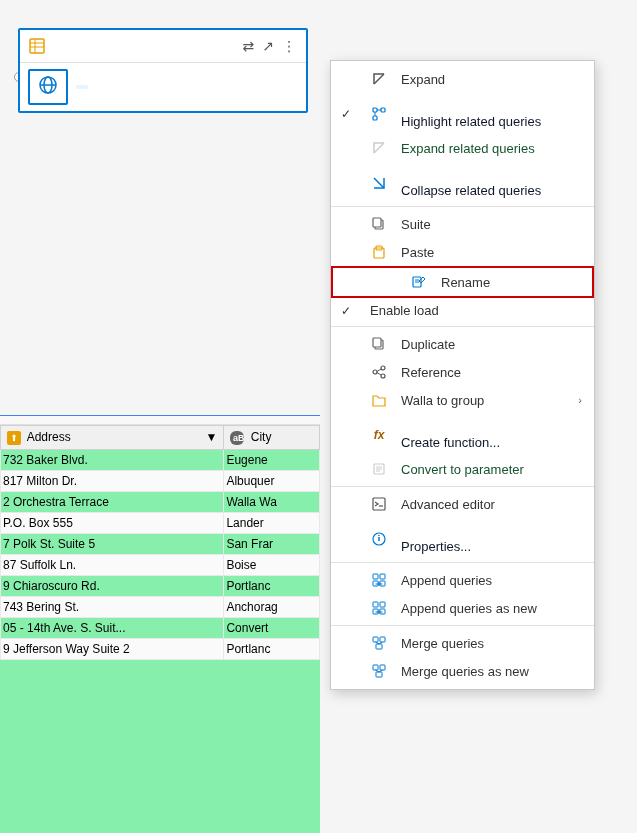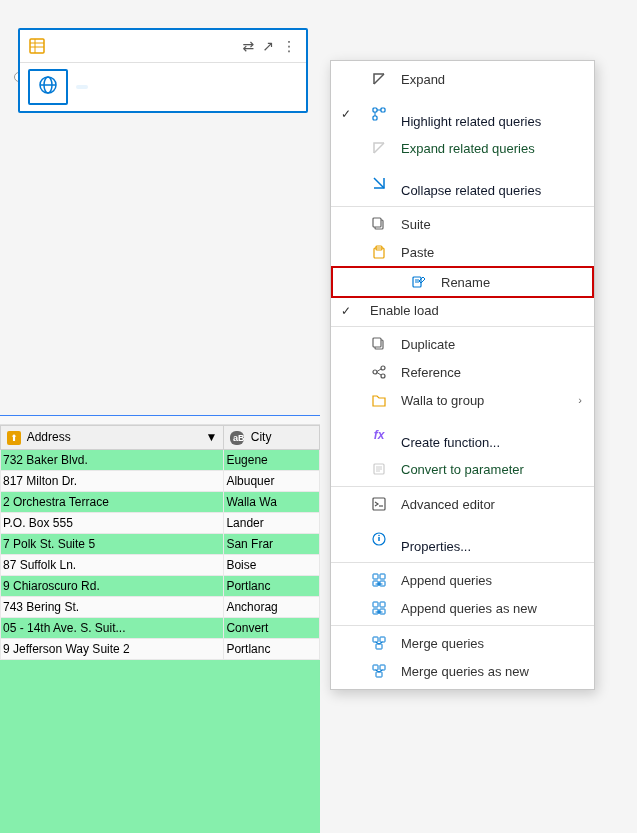--- a/index.html
+++ b/index.html
@@ -463,21 +463,21 @@
         <svg width="14" height="14" viewBox="0 0 14 14">
           <path d="M1,4 L1,13 L13,13 L13,5 L7,5 L5,3 L1,3 Z" fill="none" stroke="#e8a000" stroke-width="1.2"></path>
         </svg>
       </span>
       <span class="menu-label black">Walla to group</span>
       <span class="menu-arrow">›</span>
     </div>
     <div class="menu-item">
       <span class="menu-check"></span>
       <span class="menu-icon blue">
-        <span style="font-size:12px;font-style:italic;font-weight:bold;color:#8b5cf6;">fx</span>
+        <span style="font-size:12px;font-style:italic;font-weight:bold;color:#a16207;">fx</span>
       </span>
       <span class="menu-label blue">Create function...</span>
     </div>
     <div class="menu-item disabled">
       <span class="menu-check"></span>
       <span class="menu-icon gray">
         <svg width="14" height="14" viewBox="0 0 14 14">
           <rect x="2" y="2" width="10" height="10" rx="1" fill="none" stroke="#ccc" stroke-width="1.2"></rect>
           <line x1="4" y1="5" x2="10" y2="5" stroke="#ccc" stroke-width="1"></line>
           <line x1="4" y1="7" x2="10" y2="7" stroke="#ccc" stroke-width="1"></line>

